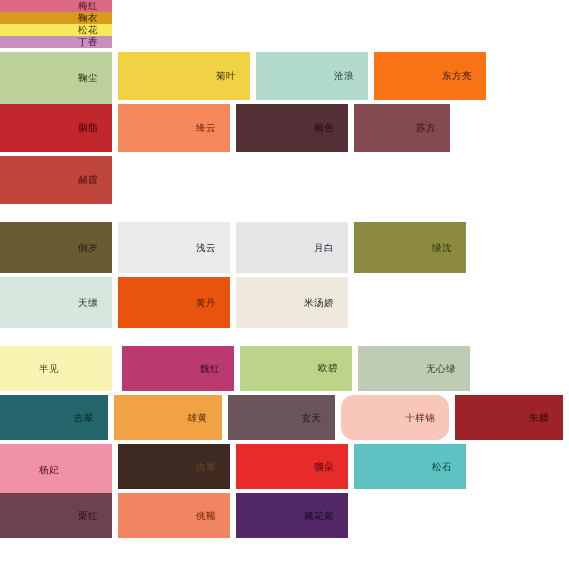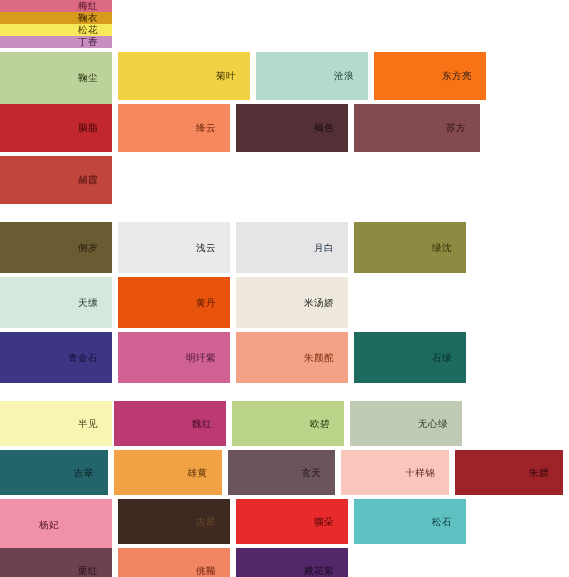--- a/index.html
+++ b/index.html
@@ -88,21 +88,21 @@
         <div class="swatch-row" style="margin-bottom: 4px; height: 48px;">
           <div class="swatch" style="width: 112px; height: 48px; margin-right: 6px; background: rgb(194, 39, 45);">
             <span class="swatch-label" style="color: rgb(58, 5, 8);">胭脂</span>
           </div>
           <div class="swatch" style="width: 112px; height: 48px; margin-right: 6px; background: rgb(245, 136, 92);">
             <span class="swatch-label" style="color: rgb(106, 32, 8);">绛云</span>
           </div>
           <div class="swatch" style="width: 112px; height: 48px; margin-right: 6px; background: rgb(82, 48, 53);">
             <span class="swatch-label" style="color: rgb(26, 10, 12);">褐色</span>
           </div>
-          <div class="swatch" style="width: 126px; height: 48px; margin-right: 6px; background: rgb(131, 74, 79); padding-left: 12px;">
+          <div class="swatch" style="width: 96px; height: 48px; margin-right: 6px; background: rgb(131, 74, 79); padding-left: 12px;">
             <span class="swatch-label" style="color: rgb(42, 14, 16);">苏方</span>
           </div>
         </div>
         <div class="swatch-row" style="margin-bottom: 4px; height: 48px;">
           <div class="swatch" style="width: 112px; height: 48px; margin-right: 6px; background: rgb(192, 69, 60);">
             <span class="swatch-label" style="color: rgb(58, 10, 8);">赪霞</span>
           </div>
         </div>
       </div>
       <div class="block-gap" style="height: 14px;"></div>
@@ -126,62 +126,48 @@
             <span class="swatch-label" style="color: rgb(22, 50, 38);">天缥</span>
           </div>
           <div class="swatch" style="width: 112px; height: 51px; margin-right: 6px; background: rgb(232, 84, 13);">
             <span class="swatch-label" style="color: rgb(92, 26, 0);">黄丹</span>
           </div>
           <div class="swatch" style="width: 112px; height: 51px; margin-right: 6px; background: rgb(238, 233, 220);">
             <span class="swatch-label" style="color: rgb(26, 26, 26);">米汤娇</span>
           </div>
           <div class="swatch spacer-cell" style="width: 112px; height: 51px; margin-right: 6px; background: transparent;"></div>
         </div>
-        <div class="swatch-row" style="margin-bottom: 4px; height: 51px;">
-          <div class="swatch" style="width: 112px; height: 51px; margin-right: 6px; background: rgb(60, 54, 133);">
-            <span class="swatch-label" style="color: rgb(18, 16, 48);">青金石</span>
-          </div>
-          <div class="swatch" style="width: 112px; height: 51px; margin-right: 6px; background: rgb(207, 98, 146);">
-            <span class="swatch-label" style="color: rgb(68, 16, 46);">明玕紫</span>
-          </div>
-          <div class="swatch" style="width: 112px; height: 51px; margin-right: 6px; background: rgb(244, 162, 133);">
-            <span class="swatch-label" style="color: rgb(122, 42, 14);">朱颜酡</span>
-          </div>
-          <div class="swatch" style="width: 112px; height: 51px; margin-right: 6px; background: rgb(29, 107, 95);">
-            <span class="swatch-label" style="color: rgb(8, 36, 32);">石绿</span>
-          </div>
-        </div>
       </div>
       <div class="block-gap" style="height: 14px;"></div>
       <div class="swatch-block">
         <div class="swatch-row" style="margin-bottom: 4px; height: 45px;">
-          <div class="swatch" style="width: 112px; height: 45px; margin-right: 2px; background: rgb(248, 245, 179);">
+          <div class="swatch" style="width: 112px; height: 45px; margin-right: 10px; background: rgb(248, 245, 179); justify-content: center;">
             <span class="swatch-label" style="color: rgb(58, 58, 16);">半见</span>
           </div>
           <div class="swatch" style="width: 112px; height: 45px; margin-right: 6px; background: rgb(188, 58, 114);">
             <span class="swatch-label" style="color: rgb(58, 10, 32);">魏红</span>
           </div>
           <div class="swatch" style="width: 112px; height: 45px; margin-right: 6px; background: rgb(188, 212, 137);">
-            <span class="swatch-label" style="color: rgb(38, 52, 15);">欧碧</span>
+            <span class="swatch-label" style="color: rgb(38, 52, 15); font-family: Liberation Mono, monospace;">欧碧</span>
           </div>
           <div class="swatch" style="width: 112px; height: 45px; margin-right: 6px; background: rgb(191, 203, 181);">
             <span class="swatch-label" style="color: rgb(31, 42, 24);">无心绿</span>
           </div>
         </div>
         <div class="swatch-row" style="margin-bottom: 4px; height: 45px;">
           <div class="swatch" style="width: 112px; height: 45px; margin-right: 6px; background: rgb(36, 101, 107);">
             <span class="swatch-label" style="color: rgb(7, 32, 31);">吉翠</span>
           </div>
           <div class="swatch" style="width: 112px; height: 45px; margin-right: 6px; background: rgb(240, 162, 69);">
             <span class="swatch-label" style="color: rgb(92, 48, 0);">雄黄</span>
           </div>
           <div class="swatch" style="width: 112px; height: 45px; margin-right: 6px; background: rgb(107, 84, 92);">
             <span class="swatch-label" style="color: rgb(31, 19, 24);">玄天</span>
           </div>
-          <div class="swatch" style="width: 112px; height: 45px; margin-right: 6px; background: rgb(249, 198, 188);">
+          <div class="swatch" style="width: 112px; height: 45px; margin-right: 6px; background: rgb(249, 198, 188); border-radius: 13px;">
             <span class="swatch-label" style="color: rgb(92, 32, 24);">十样锦</span>
           </div>
           <div class="swatch" style="width: 112px; height: 45px; margin-right: 6px; background: rgb(158, 35, 40);">
             <span class="swatch-label" style="color: rgb(46, 6, 8);">朱膘</span>
           </div>
         </div>
         <div class="swatch-row" style="margin-bottom: 4px; height: 45px;">
           <div class="swatch" style="width: 112px; height: 51px; margin-right: 6px; background: rgb(240, 145, 168); justify-content: center;">
             <span class="swatch-label" style="color: rgb(74, 16, 32);">杨妃</span>
           </div>

